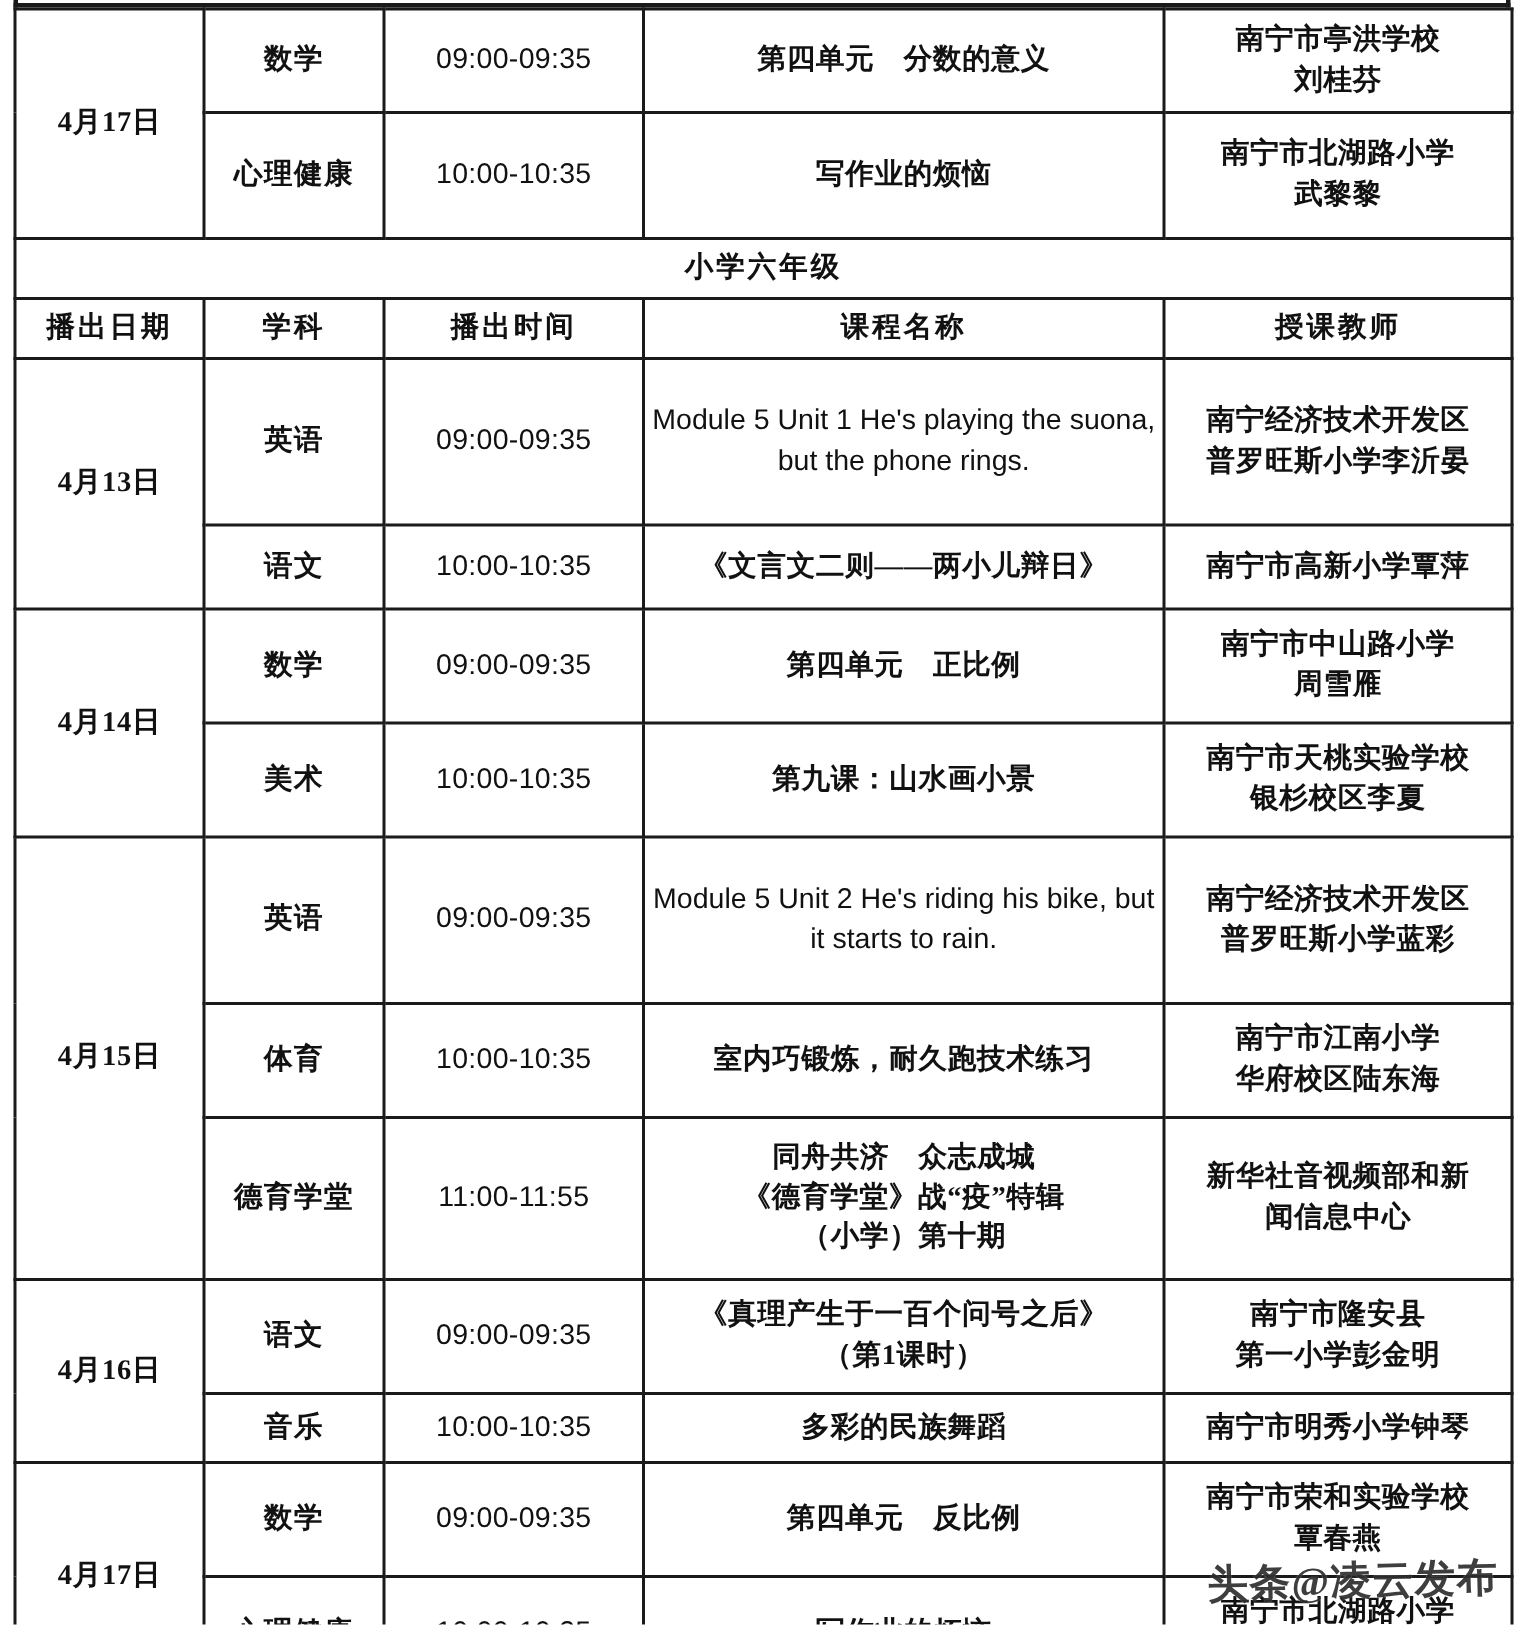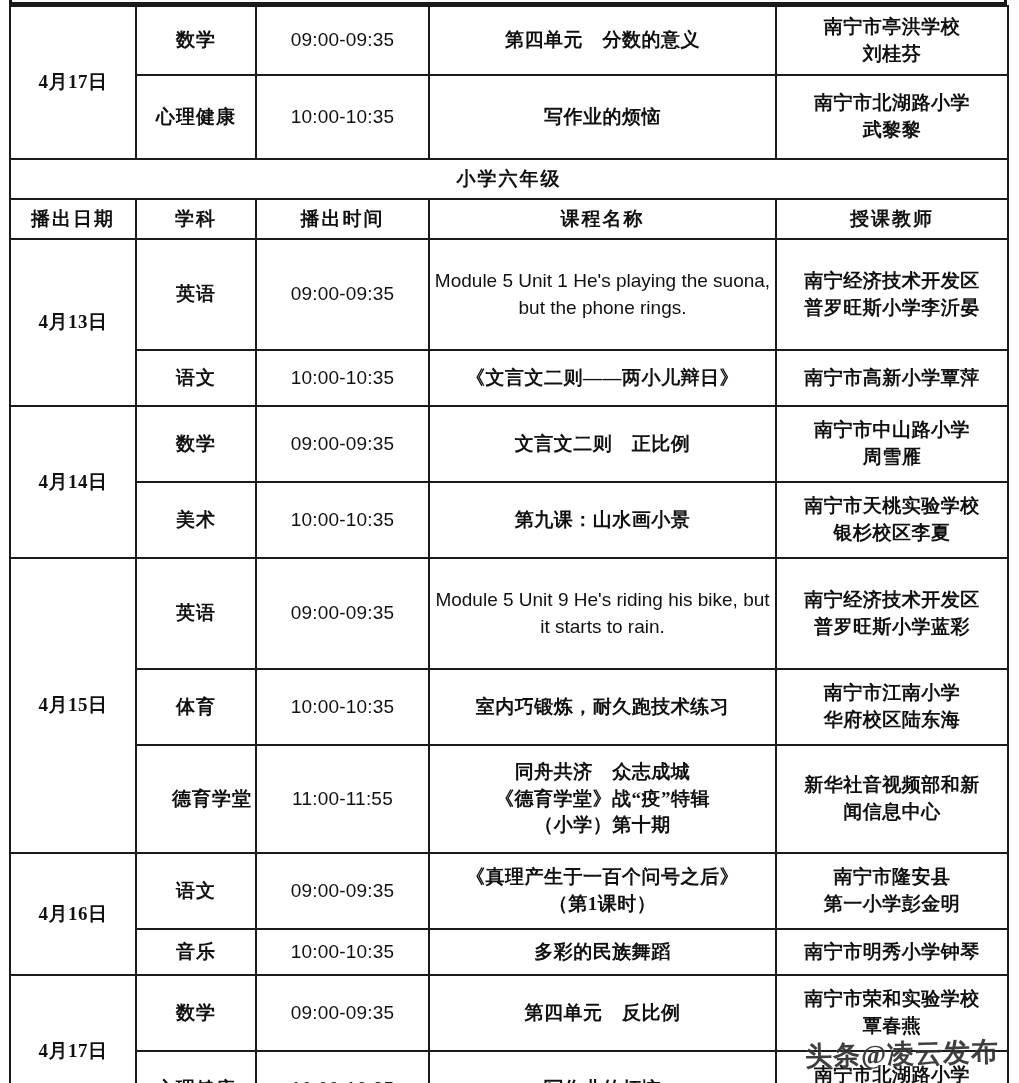--- a/index.html
+++ b/index.html
@@ -189,48 +189,48 @@
         <tr>
           <td class="subject" style="height: 50px;">语文</td>
           <td class="time">10:00-10:35</td>
           <td class="course-cn">《文言文二则——两小儿辩日》</td>
           <td class="teacher">南宁市高新小学覃萍</td>
         </tr>
         <tr>
           <td class="date" rowspan="2">4月14日</td>
           <td class="subject" style="height: 70px;">数学</td>
           <td class="time">09:00-09:35</td>
-          <td class="course-cn">文言文二则　正比例</td>
+          <td class="course-cn">第四单元　正比例</td>
           <td class="teacher multiline">南宁市中山路小学
 周雪雁</td>
         </tr>
         <tr>
           <td class="subject" style="height: 70px; margin-top: 20px;">美术</td>
           <td class="time">10:00-10:35</td>
           <td class="course-cn">第九课：山水画小景</td>
           <td class="teacher multiline">南宁市天桃实验学校
 银杉校区李夏</td>
         </tr>
         <tr>
           <td class="date" rowspan="3">4月15日</td>
           <td class="subject" style="height: 105px;">英语</td>
           <td class="time">09:00-09:35</td>
-          <td class="course-en">Module 5 Unit 9 He's riding his bike, but it starts to rain.</td>
+          <td class="course-en">Module 5 Unit 2 He's riding his bike, but it starts to rain.</td>
           <td class="teacher multiline">南宁经济技术开发区
 普罗旺斯小学蓝彩</td>
         </tr>
         <tr>
           <td class="subject" style="height: 70px;">体育</td>
           <td class="time">10:00-10:35</td>
           <td class="course-cn">室内巧锻炼，耐久跑技术练习</td>
           <td class="teacher multiline">南宁市江南小学
 华府校区陆东海</td>
         </tr>
         <tr>
-          <td class="subject" style="height: 102px; text-align: right;">德育学堂</td>
+          <td class="subject" style="height: 102px;">德育学堂</td>
           <td class="time">11:00-11:55</td>
           <td class="course-cn multiline">同舟共济　众志成城
 《德育学堂》战“疫”特辑
 （小学）第十期</td>
           <td class="teacher multiline">新华社音视频部和新
 闻信息中心</td>
         </tr>
         <tr>
           <td class="date" rowspan="2">4月16日</td>
           <td class="subject" style="height: 70px;">语文</td>

